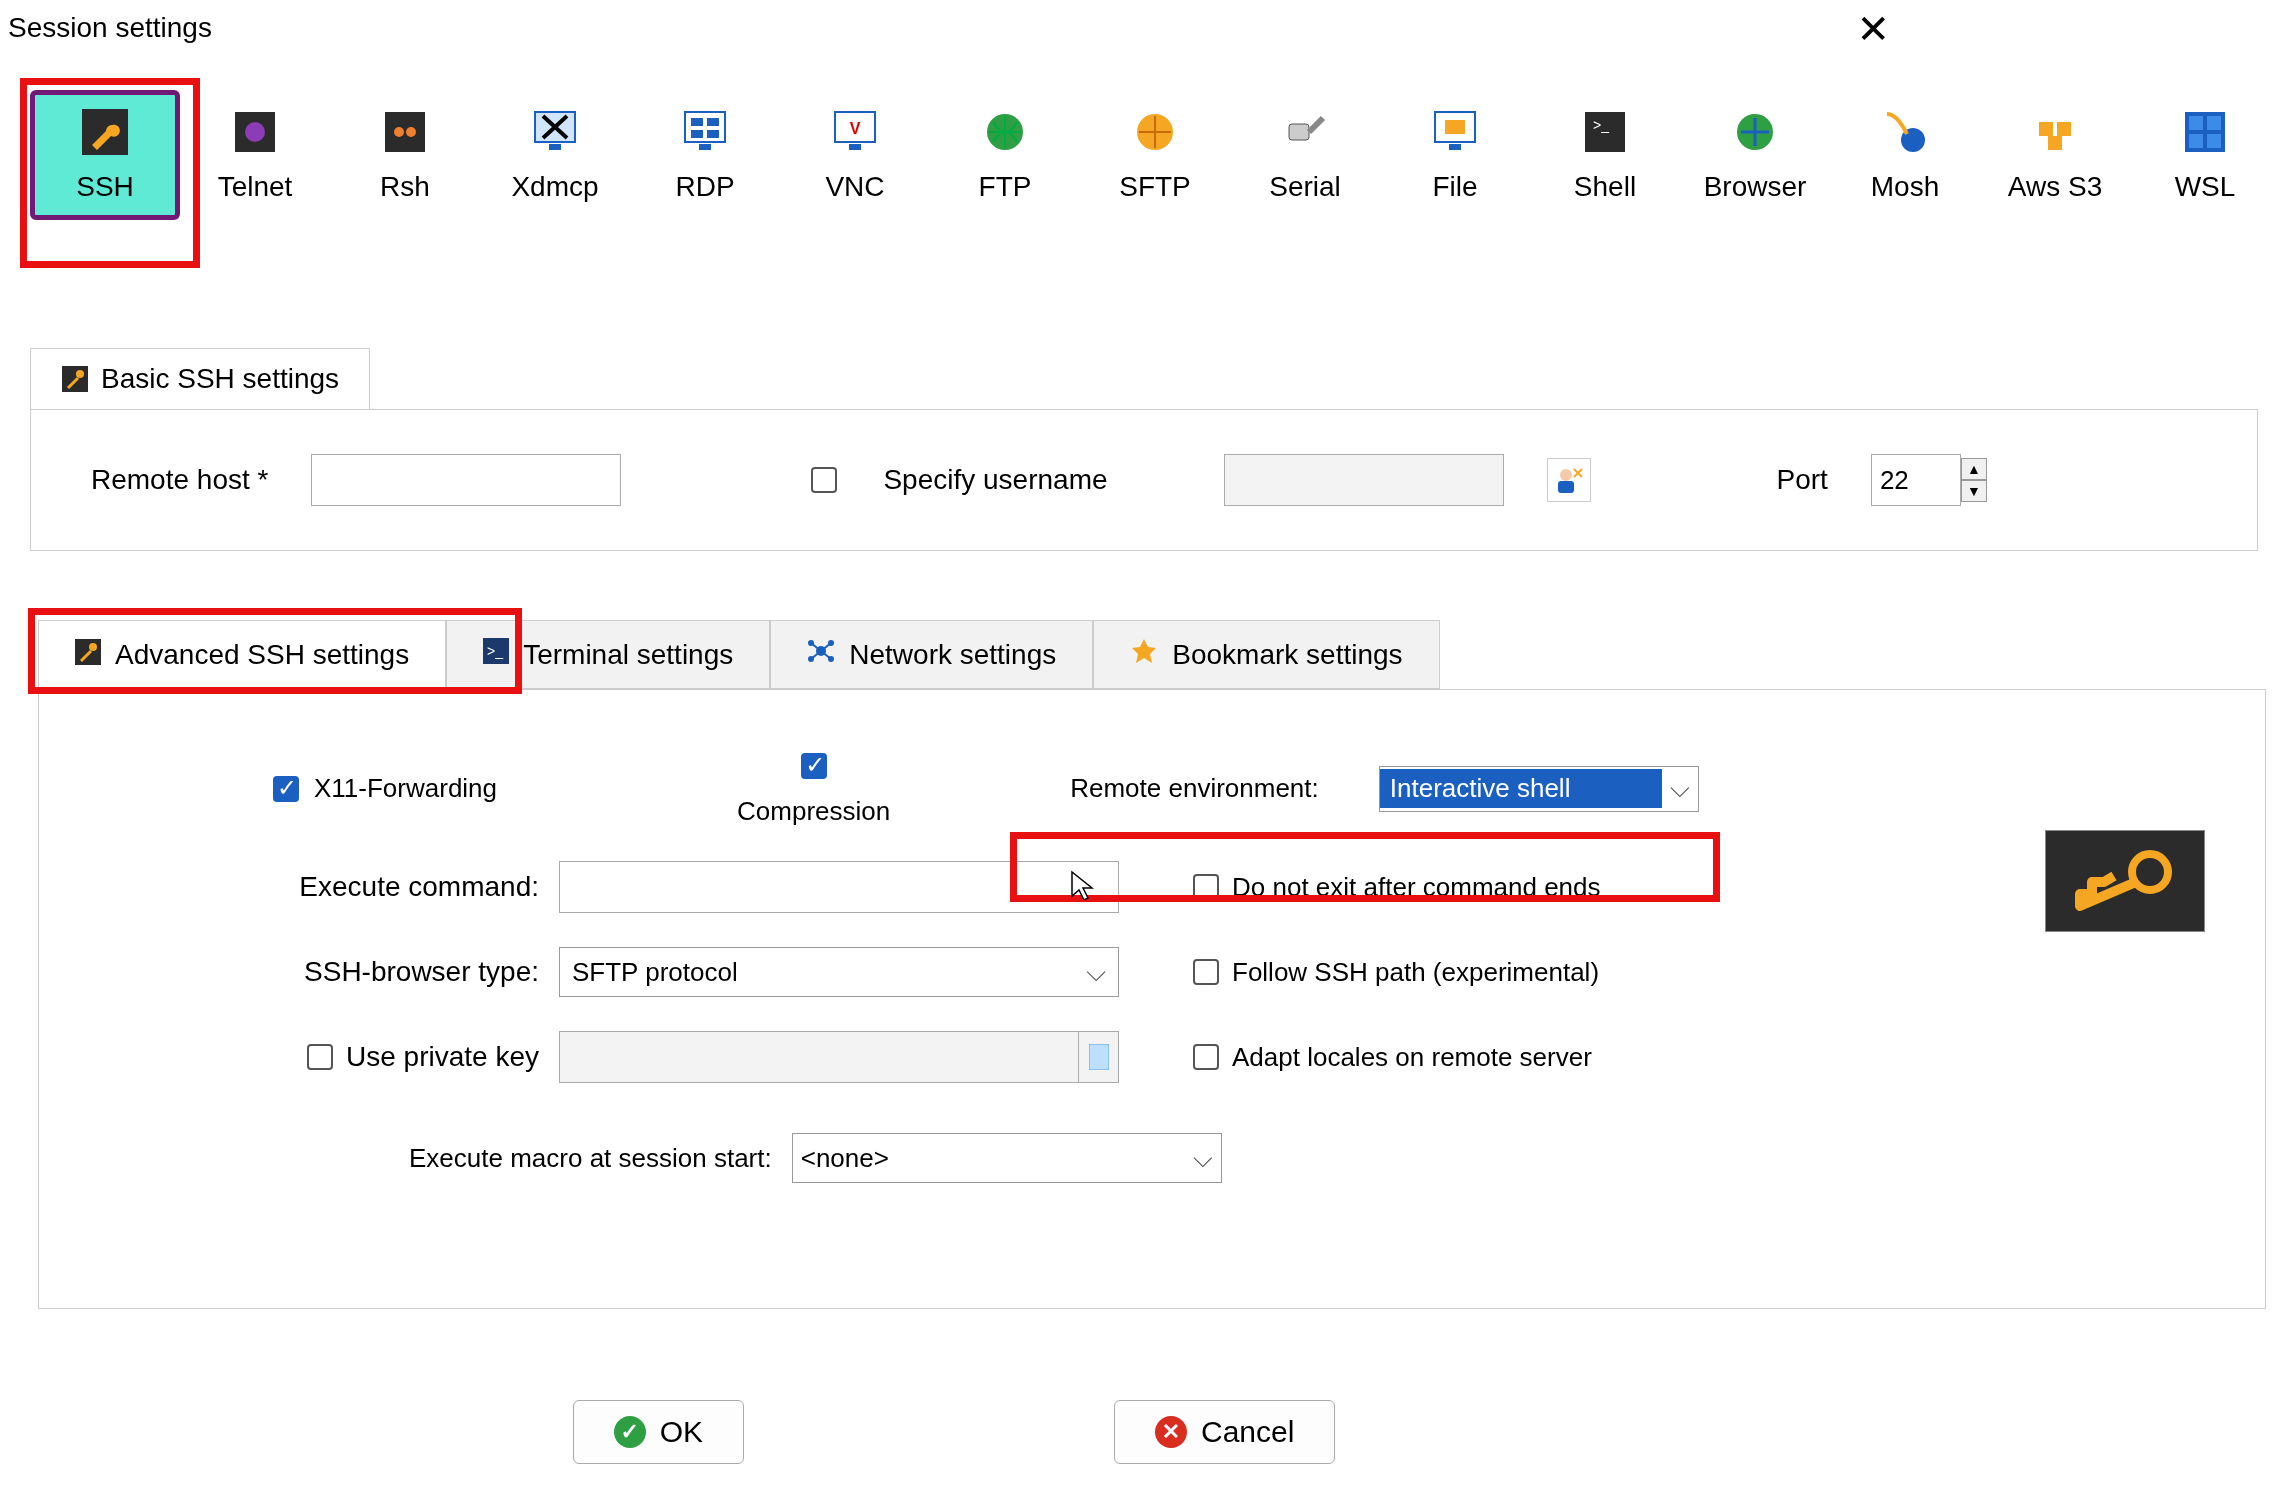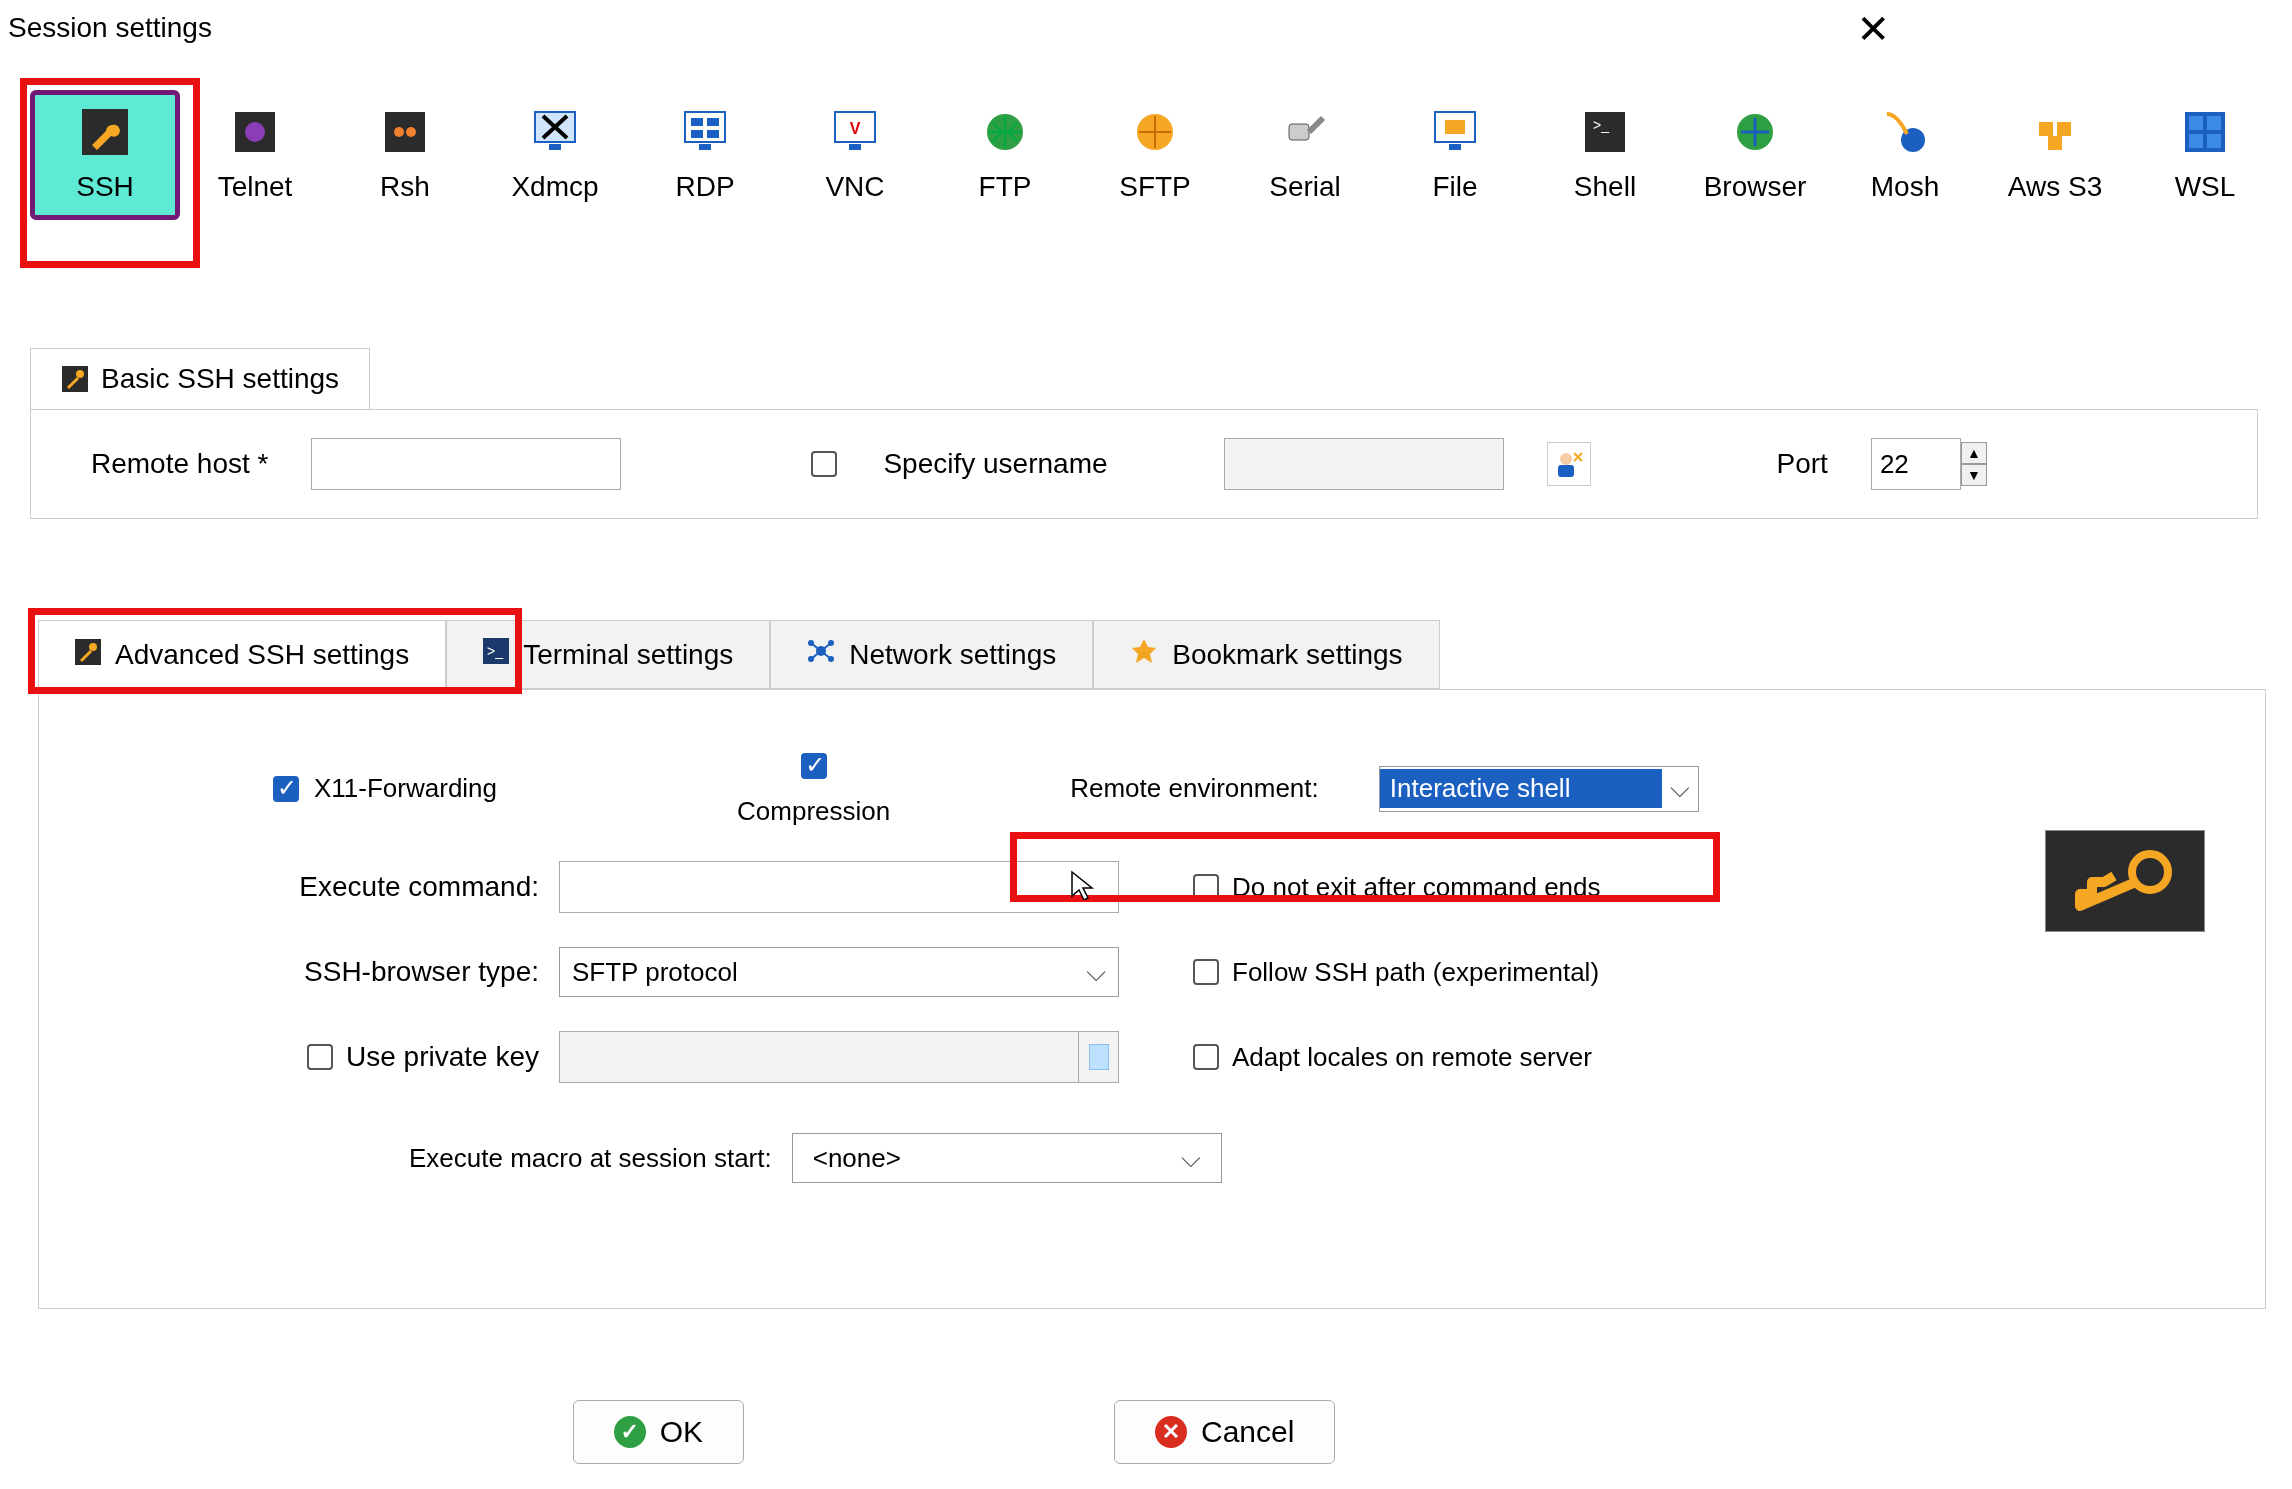--- a/index.html
+++ b/index.html
@@ -10,21 +10,21 @@
   .protocols { position:absolute; top:90px; left:30px; display:flex; gap:0; }
   .proto { display:flex; flex-direction:column; align-items:center; justify-content:center; width:150px; height:130px; cursor:pointer; border-radius:6px; }
   .proto.selected { background:#5eead4; border:5px solid #701a75; }
   .proto .icon { width:50px; height:50px; display:flex; align-items:center; justify-content:center; margin-bottom:14px; }
   .proto .lbl { font-size:28px; }
   .red-box { border:7px solid #e81010; position:absolute; pointer-events:none; }
   .basic-panel { position:absolute; top:348px; left:30px; width:2228px; }
   .tab-row { display:flex; }
   .tab { background:#fff; border:1px solid #ccc; border-bottom:none; padding:14px 30px; display:flex; align-items:center; gap:12px; font-size:28px; }
   .tab .ticon { width:28px; height:28px; display:flex; align-items:center; justify-content:center; }
-  .panel-body { border:1px solid #ccc; padding:28px 60px; display:flex; align-items:center; gap:43px; }
+  .panel-body { border:1px solid #ccc; padding:44px 60px; display:flex; align-items:center; gap:43px; }
   .lblf { font-size:28px; }
   .txt { border:1px solid #aaa; height:52px; padding:0 8px; font-size:26px; }
   .adv-panel { position:absolute; top:620px; left:38px; width:2228px; }
   .adv-tabs { display:flex; gap:0; }
   .adv-tab { background:#f2f2f2; border:1px solid #ccc; padding:16px 36px; display:flex; align-items:center; gap:14px; font-size:28px; cursor:pointer; }
   .adv-tab.active { background:#fff; border-bottom:none; }
   .adv-body { border:1px solid #ccc; padding:60px 200px 60px 200px; position:relative; height:620px; }
   .row { display:flex; align-items:center; margin-bottom:34px; }
   .rlabel { width:320px; text-align:right; padding-right:20px; font-size:28px; }
   .sel { border:1px solid #999; height:50px; font-size:26px; padding:0 8px; background:#fff; }
@@ -330,21 +330,21 @@
             </span>
         </div>
         <span style="width:70px;"></span>
         <input type="checkbox" class="empty" style="">
         <span style="margin-left:10px;">Adapt locales on remote server</span>
       </div>
 
       <div class="row" style="margin-top:50px; justify-content:flex-start; margin-left:170px;">
         <span>Execute macro at session start:</span>
         <span style="width:20px;"></span>
-        <div class="sel" style="width:430px; display:flex; align-items:center; justify-content:space-between; padding:0 20px;">
+        <div class="sel" style="width:430px; display:flex; align-items:center; justify-content:space-between; padding:0 8px;">
           <span>&lt;none&gt;</span>
           <span style="color:#555;">⌵</span>
         </div>
       </div>
 
       <div class="keybig">
         <svg width="110" height="70">
             <circle cx="80" cy="26" r="18" fill="none" stroke="#f5a623" stroke-width="8"></circle>
             <path d="M66 36 L10 60 l0 -12 l12 0 l0 -12 l12 0 l10 -6" stroke="#f5a623" stroke-width="10" fill="none" stroke-linejoin="round"></path>
           </svg>

